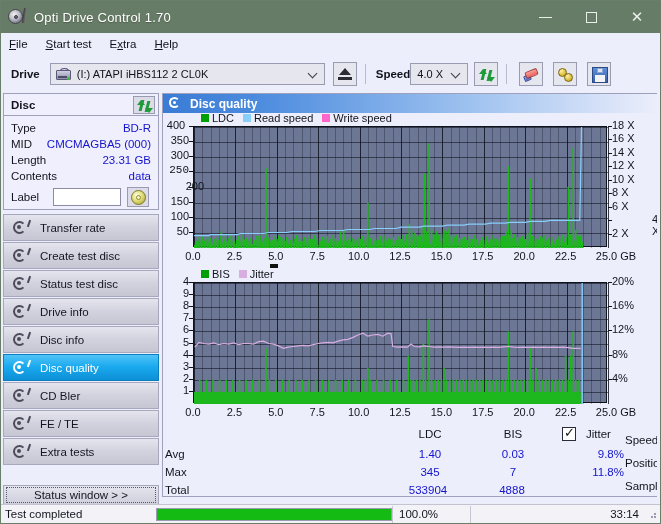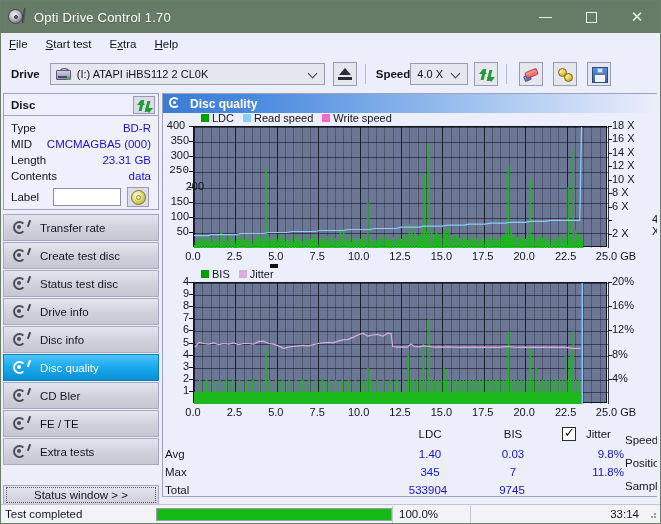--- a/index.html
+++ b/index.html
@@ -1282,21 +1282,21 @@
       <div class="st v" style="left:330px;top:22px;width:40px;text-align:center">0.03</div>
       <div class="st v" style="left:401px;top:22px;width:60px;text-align:right">9.8%</div>
 
       <div class="st k" style="left:2px;top:40px">Max</div>
       <div class="st v" style="left:247px;top:40px;width:40px;text-align:center">345</div>
       <div class="st v" style="left:330px;top:40px;width:40px;text-align:center">7</div>
       <div class="st v" style="left:401px;top:40px;width:60px;text-align:right">11.8%</div>
 
       <div class="st k" style="left:2px;top:58px">Total</div>
       <div class="st v" style="left:235px;top:58px;width:60px;text-align:center">533904</div>
-      <div class="st v" style="left:320px;top:58px;width:58px;text-align:center">9745</div>
+      <div class="st v" style="left:320px;top:58px;width:58px;text-align:center">4888</div>
 
       <div class="st k" style="left:462px;top:8px">Speed</div>
 
       <div class="st k" style="left:462px;top:31px">Position</div>
 
       <div class="st k" style="left:462px;top:54px">Samples</div>
 
     </div>
   </div>
 

